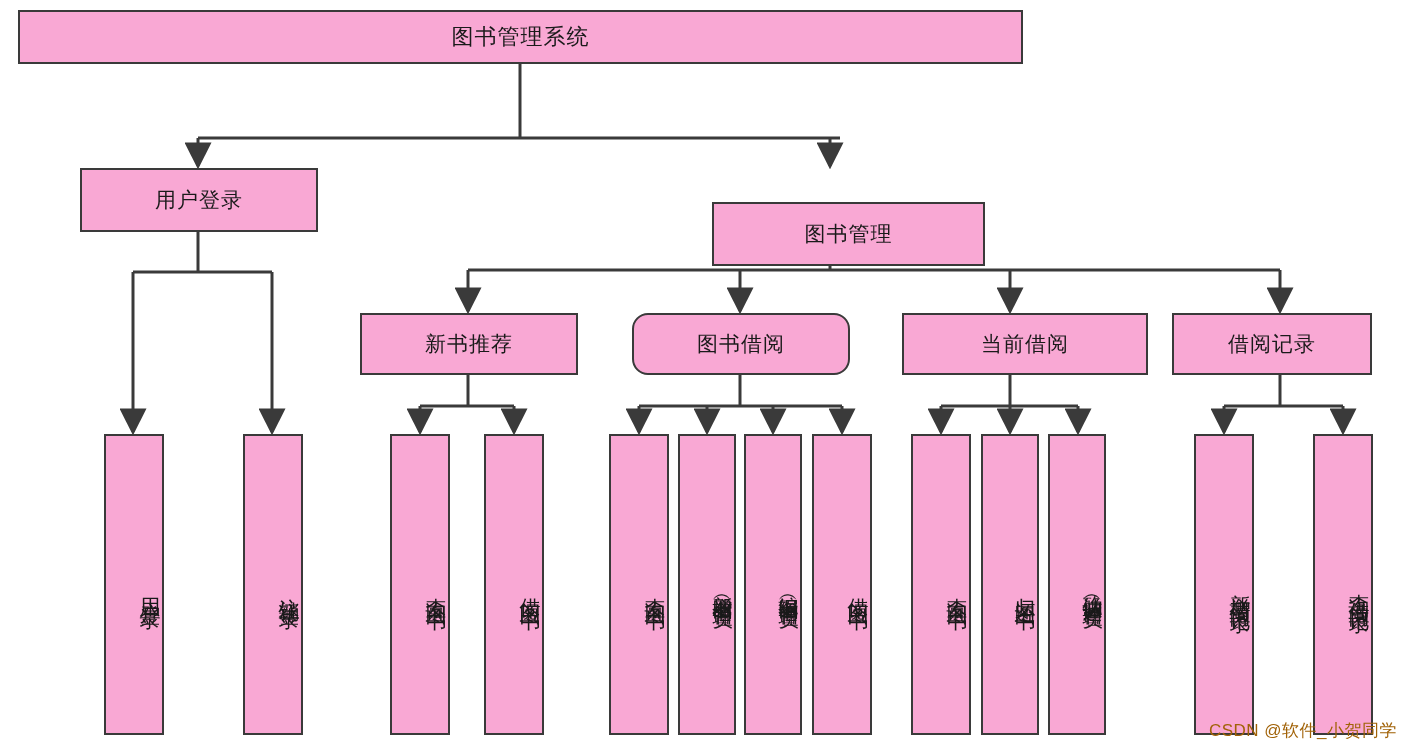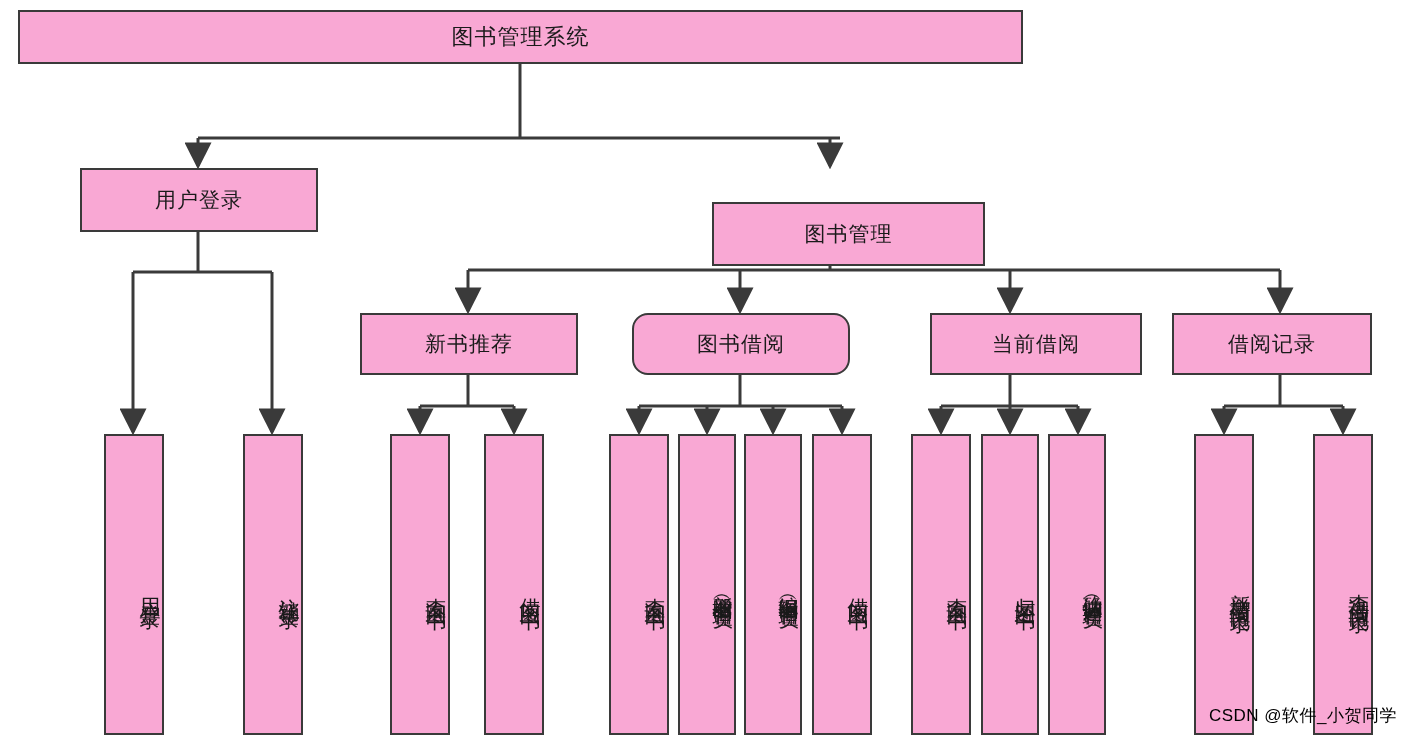--- a/index.html
+++ b/index.html
@@ -56,23 +56,23 @@
     justify-content: center;
     white-space: nowrap;
   }
   .node.vert.tall {
     letter-spacing: 2px;
     font-size: 20px;
   }
   .watermark {
     position: absolute;
     right: 8px;
-    bottom: 20px;
+    bottom: 5px;
     font-size: 17px;
-    color: #000000;
+    color: #a16207;
     letter-spacing: 0.5px;
     white-space: nowrap;
     z-index: 3;
     pointer-events: none;
     text-align: right;
   }
 </style>
 </head>
 <body>
 
@@ -138,21 +138,21 @@
   <div class="node horiz" style="left:712px; top:168px; width:273px; height:64px;margin-top:34px;">
     <span>图书管理</span>
   </div>
 
   <div class="node horiz" style="left:360px; top:313px; width:218px; height:62px;">
     <span>新书推荐</span>
   </div>
   <div class="node horiz" style="left:632px; top:313px; width:218px; height:62px;border-radius:16px;">
     <span>图书借阅</span>
   </div>
-  <div class="node horiz" style="left:930px; top:313px; width:212px; height:62px;">
+  <div class="node horiz" style="left:902px; top:313px; width:246px; height:62px;">
     <span>当前借阅</span>
   </div>
   <div class="node horiz" style="left:1172px; top:313px; width:200px; height:62px;">
     <span>借阅记录</span>
   </div>
 
   <div class="node vert" style="left:104px; top:434px; width:60px; height:301px;">
     <span>用户登录</span>
   </div>
   <div class="node vert" style="left:243px; top:434px; width:60px; height:301px;">

